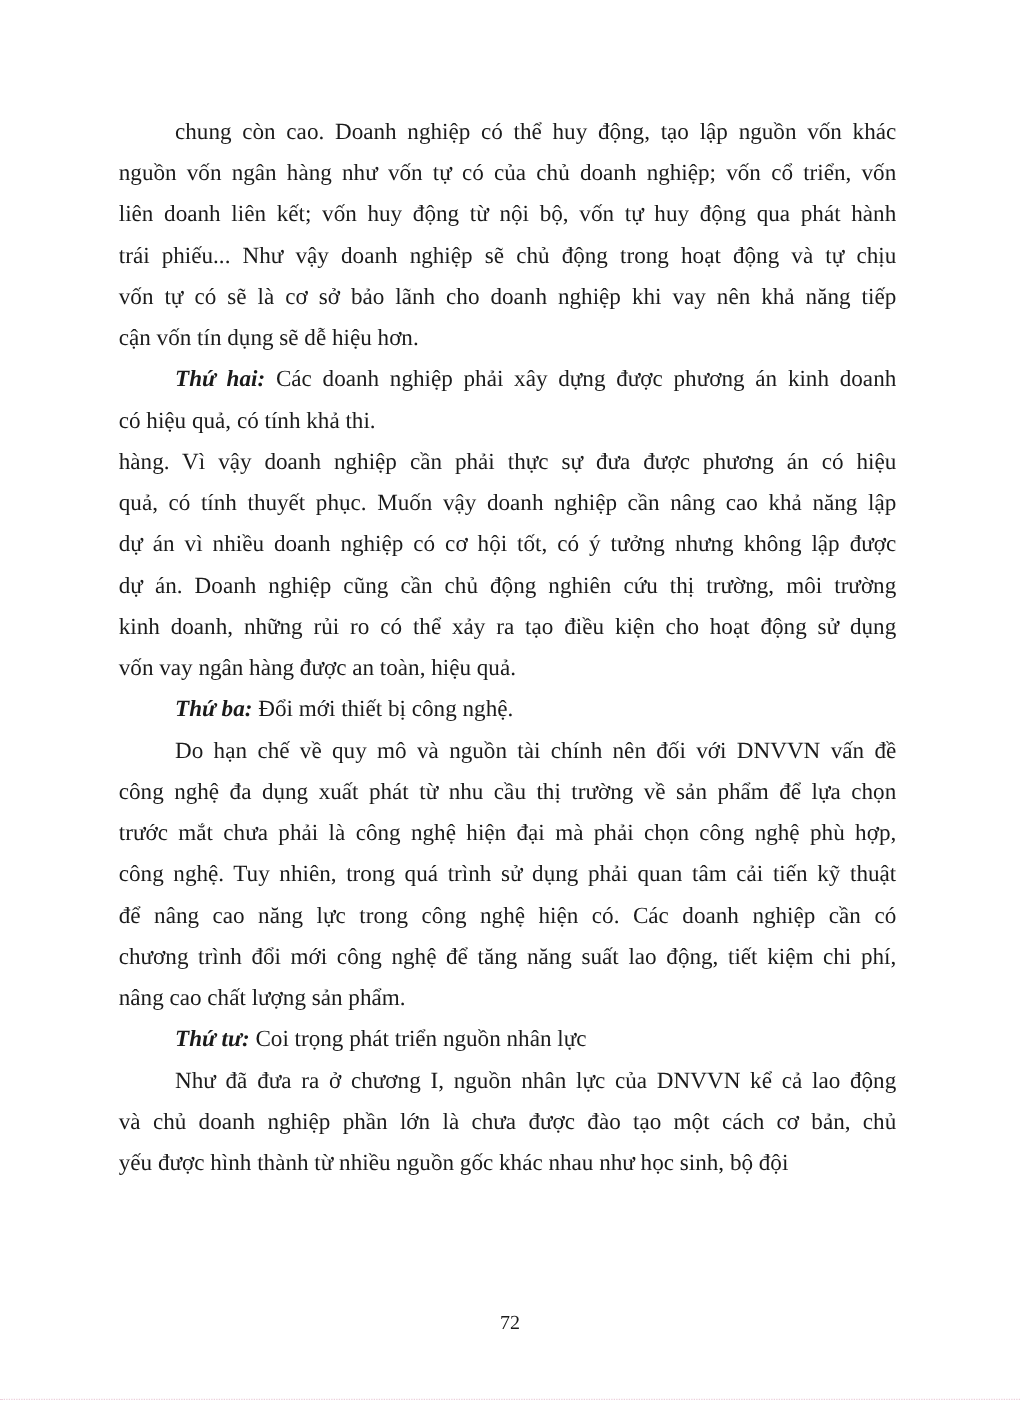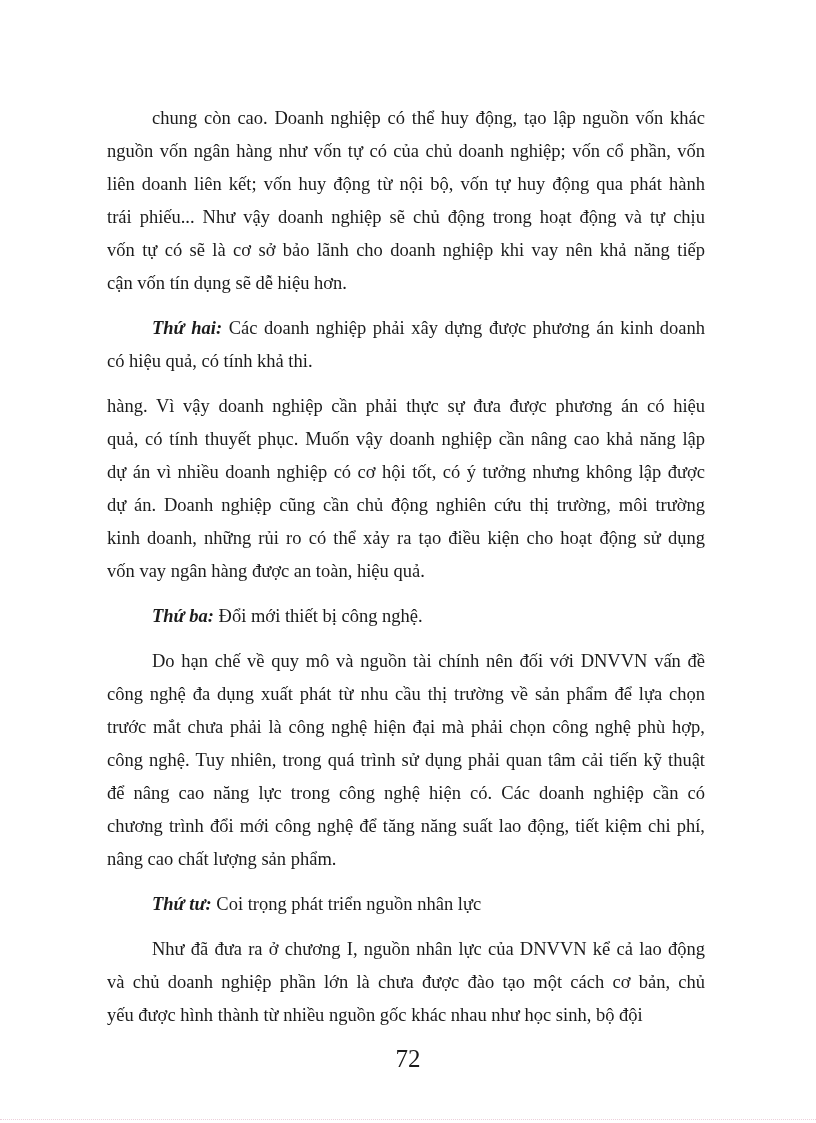--- a/index.html
+++ b/index.html
@@ -17,21 +17,21 @@
     color: #1b1b1b;
   }
   .text-column {
     position: absolute;
     left: 95px;
     top: 90px;
     width: 622px;
     font-size: 18.5px;
     line-height: 33px;
   }
-  .paragraph { margin: 12px; }
+  .paragraph { margin: 0; }
   .line {
     text-align: justify;
     text-align-last: justify;
     text-justify: inter-word;
     white-space: normal;
   }
   .line.last {
     text-align: left;
     text-align-last: left;
   }
@@ -42,41 +42,41 @@
     font-weight: bold;
     font-style: italic;
     text-align: center;
   }
   .footer {
     position: absolute;
     left: 0;
     width: 100%;
     top: 1042px;
     text-align: center;
-    font-size: 25px;
+    font-size: 16px;
     line-height: 33px;
     color: #1b1b1b;
   }
   .page-edge-line {
     position: absolute;
     left: 0;
     right: 0;
     bottom: 3px;
     border-top: 1px dotted #eccfdb;
     height: 0;
   }
 </style>
 </head>
 <body>
 
 <div class="page">
   <div class="text-column">
       <div class="paragraph">
         <div class="line indent">chung còn cao. Doanh nghiệp có thể huy động, tạo lập nguồn vốn khác</div>
-        <div class="line">nguồn vốn ngân hàng như vốn tự có của chủ doanh nghiệp; vốn cổ phần, vốn</div>
+        <div class="line">nguồn vốn ngân hàng như vốn tự có của chủ doanh nghiệp; vốn cổ triển, vốn</div>
         <div class="line">liên doanh liên kết; vốn huy động từ nội bộ, vốn tự huy động qua phát hành</div>
         <div class="line">trái phiếu... Như vậy doanh nghiệp sẽ chủ động trong hoạt động và tự chịu</div>
         <div class="line">vốn tự có sẽ là cơ sở bảo lãnh cho doanh nghiệp khi vay nên khả năng tiếp</div>
         <div class="line last">cận vốn tín dụng sẽ dễ hiệu hơn.</div>
       </div>
       <div class="paragraph">
         <div class="line indent"><span class="lead">Thứ hai:</span> Các doanh nghiệp phải xây dựng được phương án kinh doanh</div>
         <div class="line last">có hiệu quả, có tính khả thi.</div>
       </div>
       <div class="paragraph">

